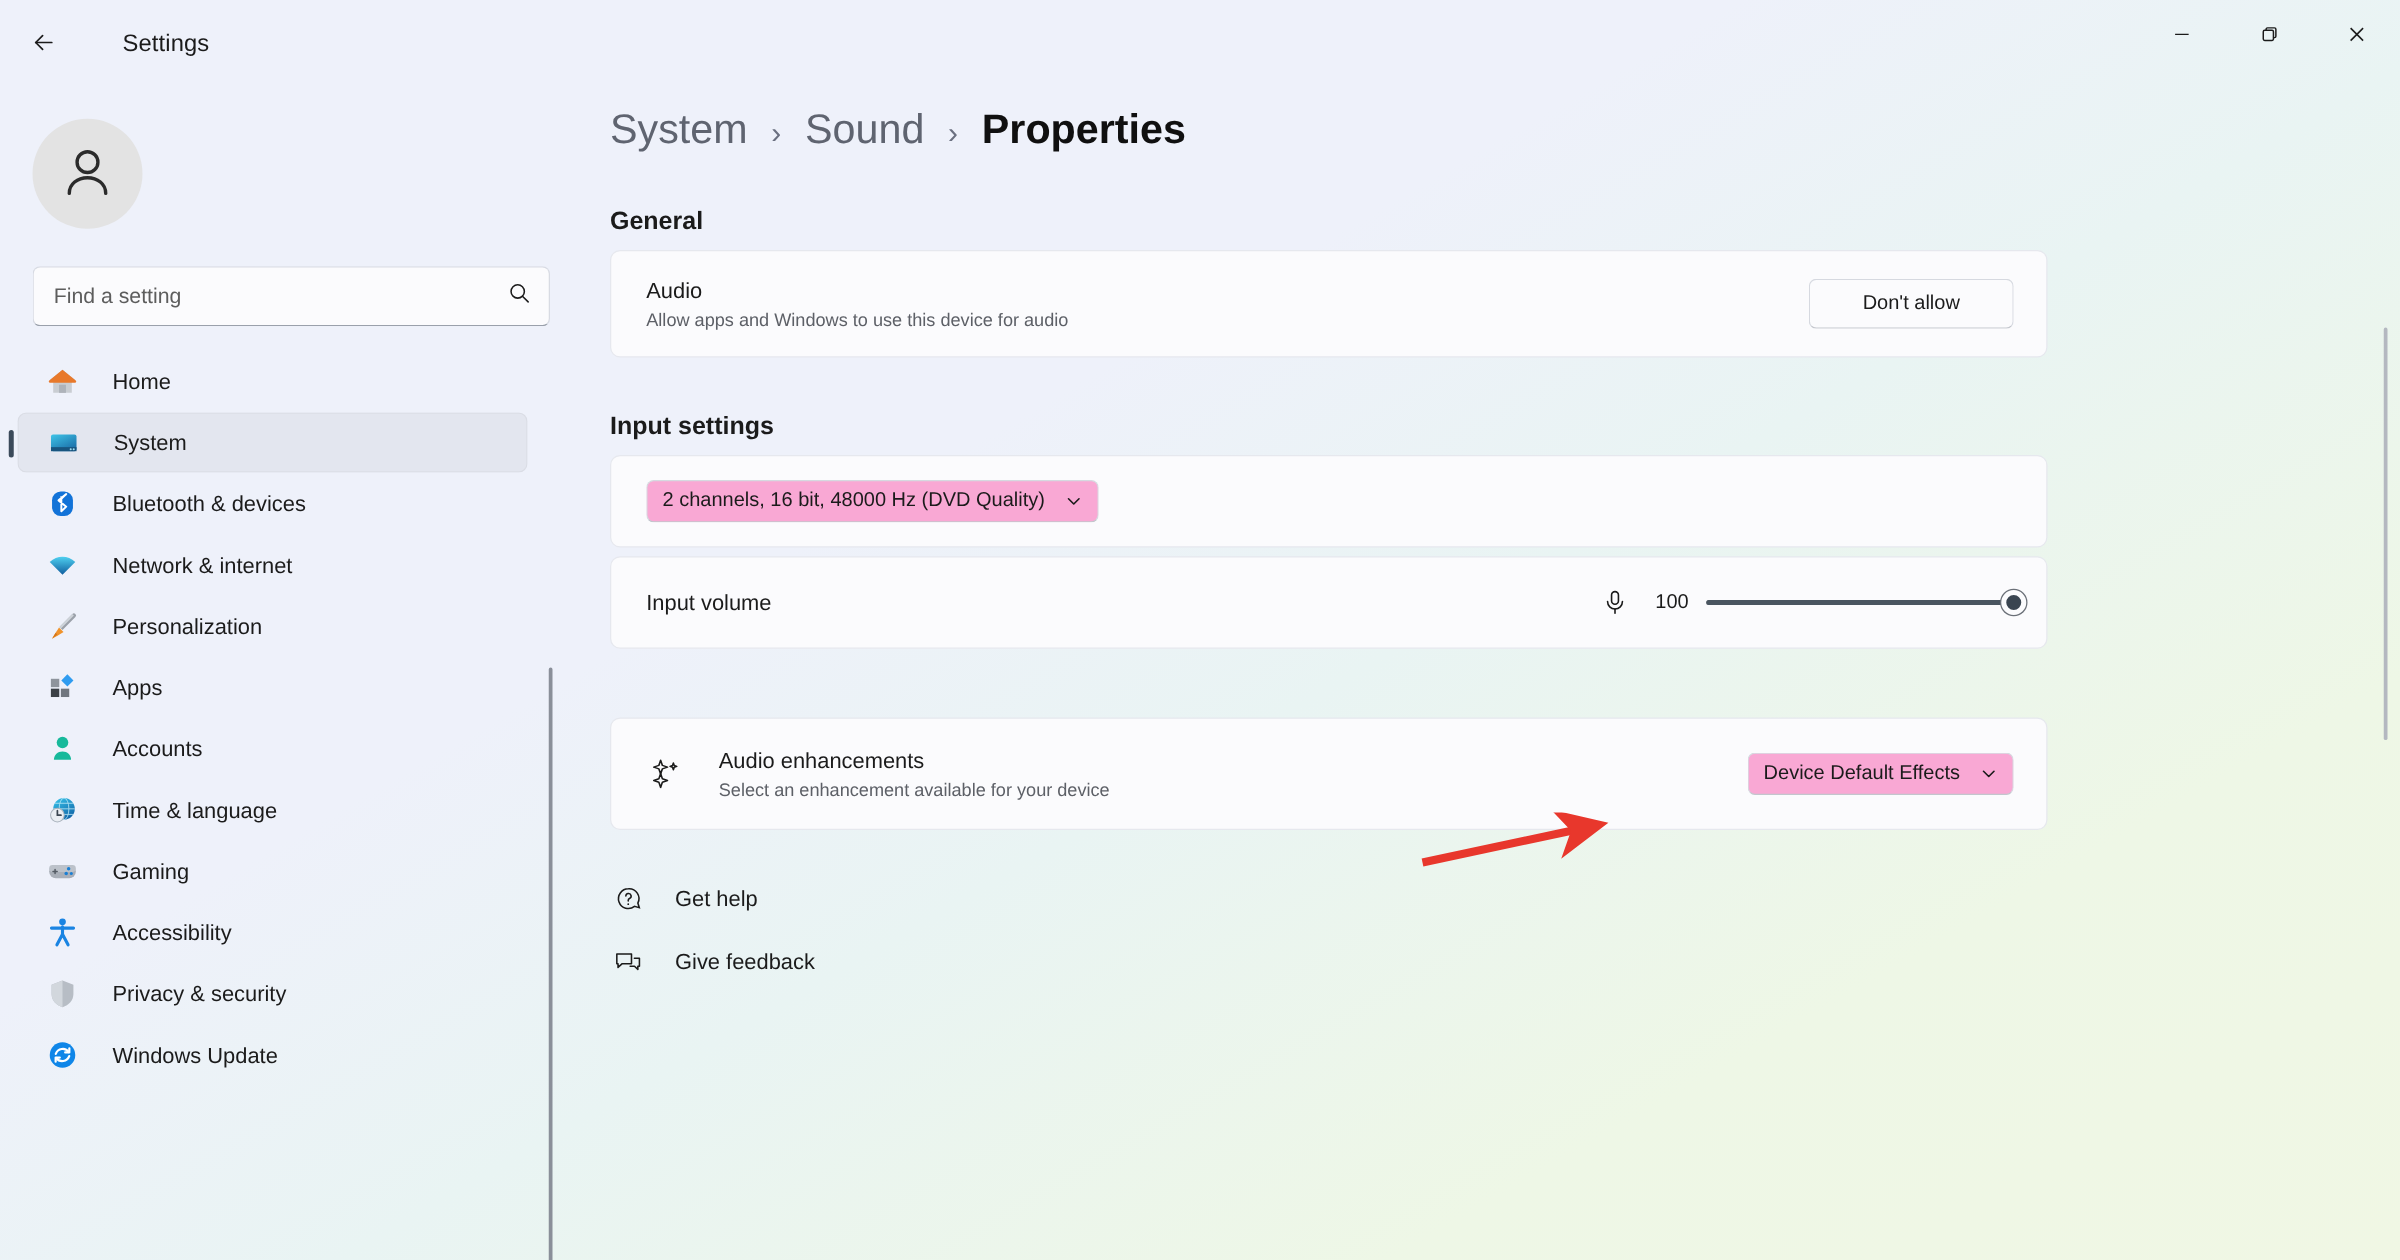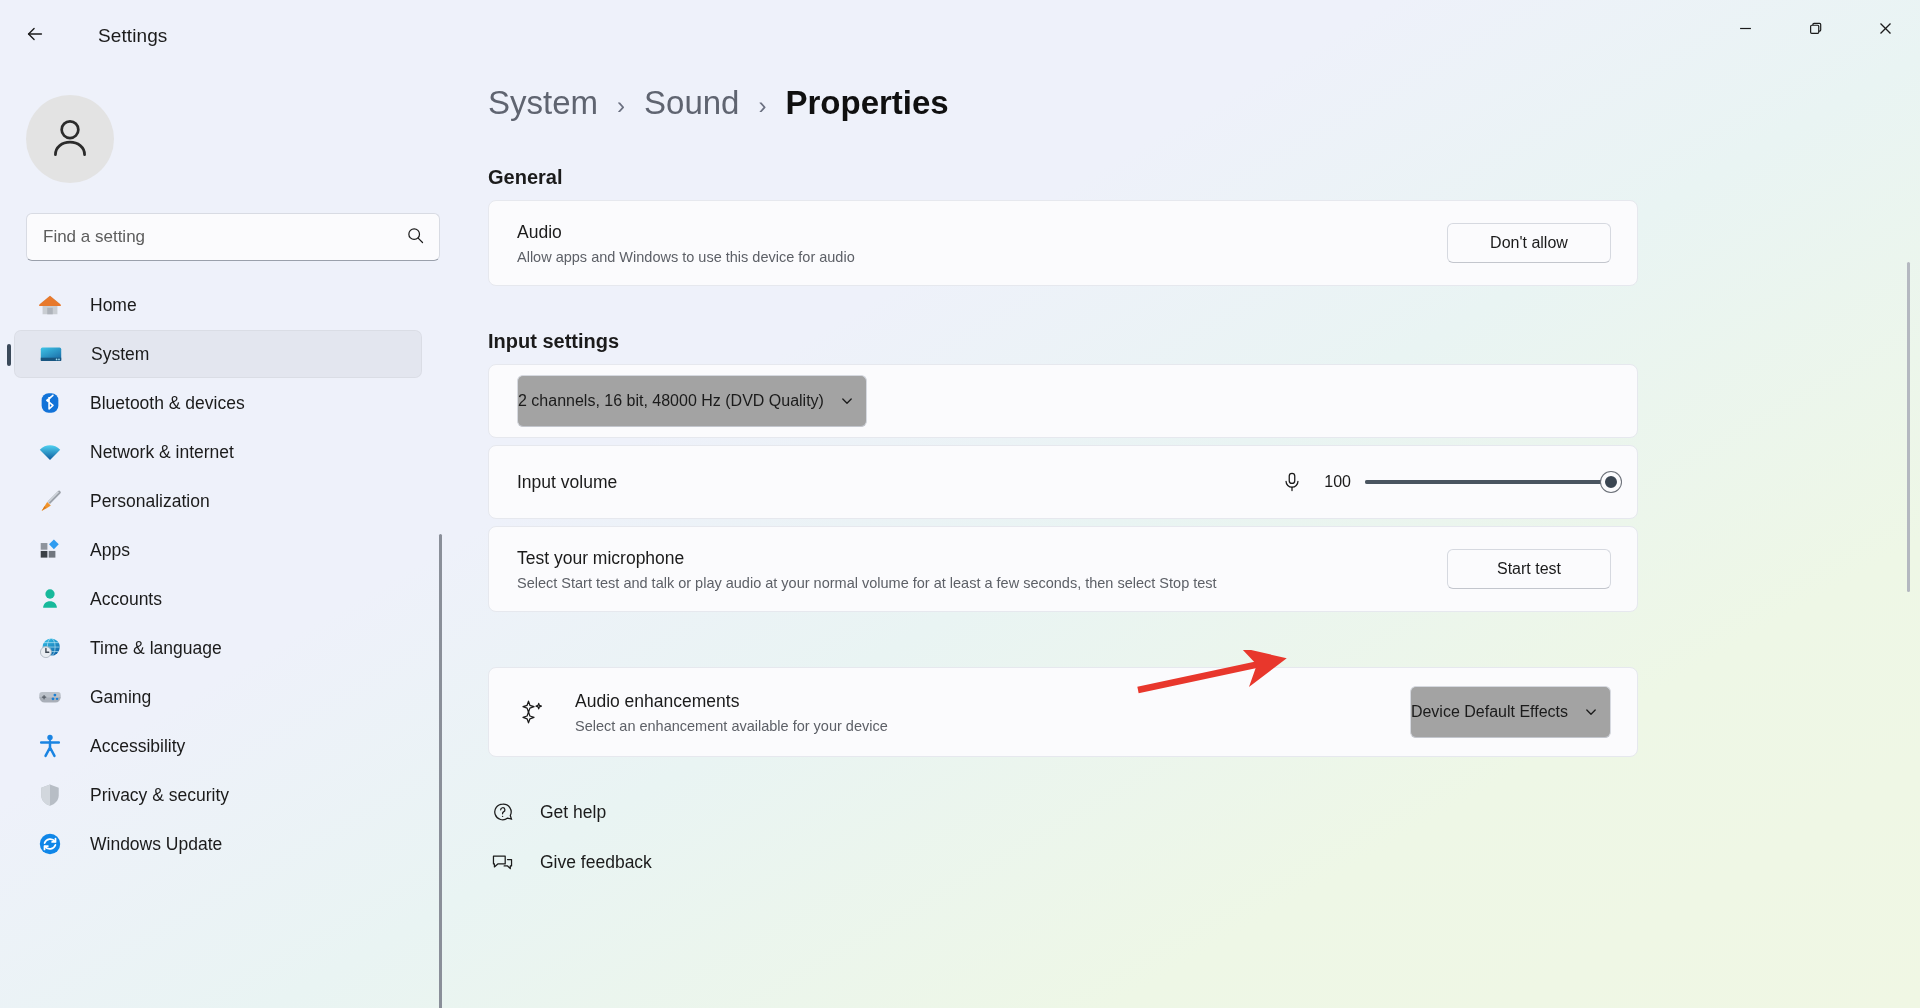--- a/index.html
+++ b/index.html
@@ -173,27 +173,27 @@
     border-radius:6px;
     font-family:"Liberation Sans", sans-serif;
     font-size:16px; color:#1b1b1b;
     cursor:pointer;
     display:flex; align-items:center; justify-content:center;
     padding:0 18px;
     flex:none;
   }
 
   .combo {
-    height:52px;
-    background:#a3a3a3;
+    height:34px;
+    background:#f9a8d4;
     border:1px solid #d6d9e0;
     border-bottom-color:#c3c6cd;
     border-radius:6px;
     display:flex; align-items:center;
-    padding:0 12px 0 0;
+    padding:0 12px 0 12px;
     cursor:pointer;
     flex:none;
   }
   .combo-text {
     font-size:16px; color:#1b1b1b; white-space:nowrap;
   }
   .combo-chev { margin-left:16px; display:flex; }
 
   
   .slider-group {
@@ -532,27 +532,20 @@
         </span>
         <span class="slider-val">100</span>
         <div class="slider">
           <div class="slider-track"></div>
           <div class="slider-fill" id="volFill" style="width: 100%;"></div>
           <div class="slider-thumb" id="volThumb" style="left: 100%;"></div>
         </div>
       </div>
     </div>
 
-    <div class="card" style="height:86px;">
-      <div class="card-texts">
-        <div class="card-title">Test your microphone</div>
-        <div class="card-sub">Select Start test and talk or play audio at your normal volume for at least a few seconds, then select Stop test</div>
-      </div>
-      <button class="btn">Start test</button>
-    </div>
 
     <div class="card" style="height:90px; margin-top:55px;">
       <span class="card-row-icon">
         <svg width="28" height="28" viewBox="0 0 28 28" fill="none" stroke="#1b1b1b" stroke-width="1.25" stroke-linejoin="round">
           <path d="M9.5 3.2 10.9 7.3 15 8.7 10.9 10.1 9.5 14.2 8.1 10.1 4 8.7 8.1 7.3z"></path>
           <path d="M9.5 13.9 10.9 18 15 19.4 10.9 20.8 9.5 24.9 8.1 20.8 4 19.4 8.1 18z"></path>
           <path d="M19.7 5.4l.7 2 2 .7-2 .7-.7 2-.7-2-2-.7 2-.7z"></path>
         </svg>
       </span>
       <div class="card-texts">

